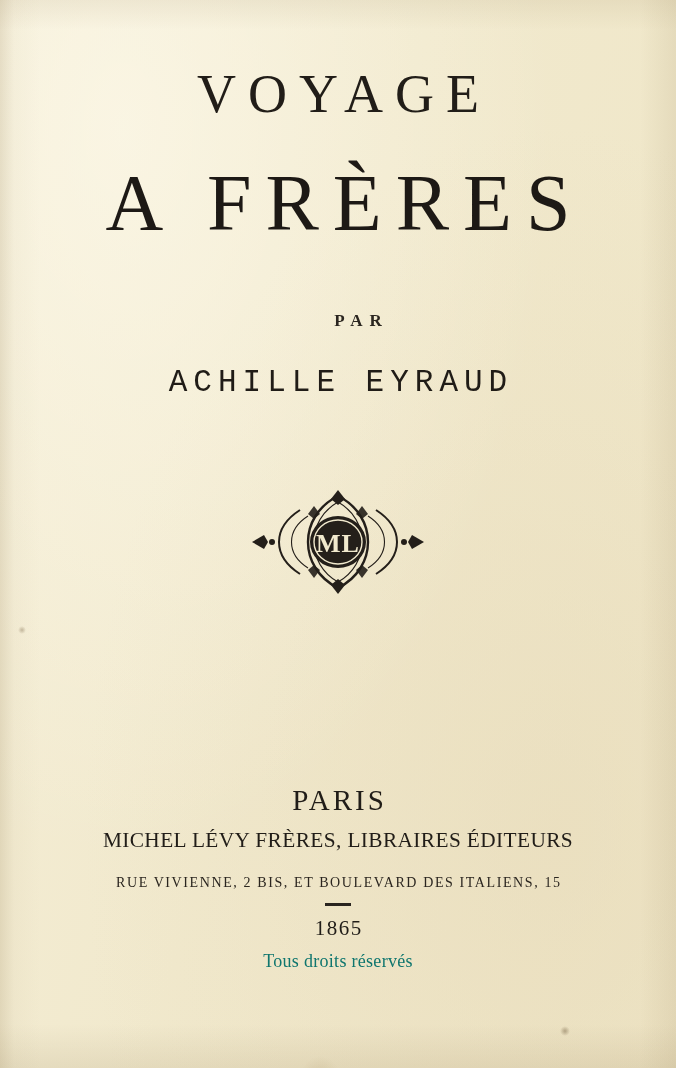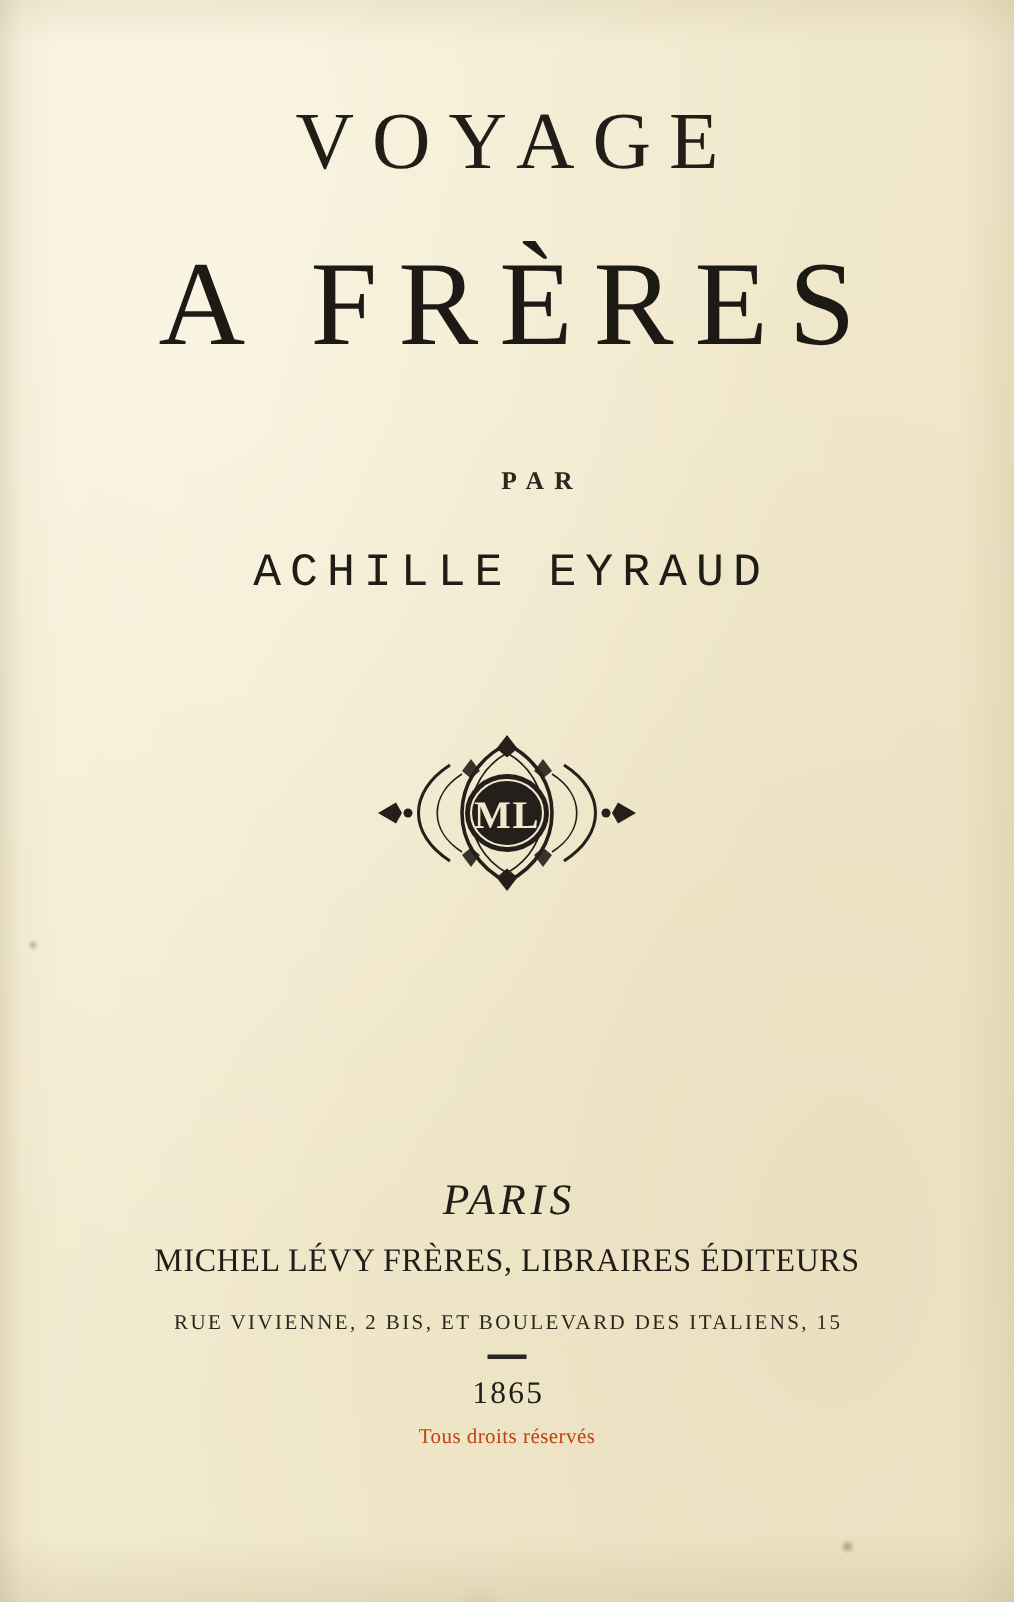--- a/index.html
+++ b/index.html
@@ -102,21 +102,20 @@
     right: 0;
     top: 718px;
   }
 
   .imprint-city {
     font-size: 29px;
     letter-spacing: 3px;
     text-indent: 3px;
     font-weight: 400;
     color: #211d18;
-    font-style: italic;
   }
 
   .imprint-publisher {
     margin-top: 10px;
     font-size: 22px;
     letter-spacing: 0.4px;
     color: #211d18;
     transform: scaleX(0.97);
   }
 
@@ -145,23 +144,23 @@
 
   .imprint-year {
     font-size: 21px;
     letter-spacing: 1.5px;
     text-indent: 1.5px;
     color: #211d18;
   }
 
   .imprint-rights {
     margin-top: 10px;
-    font-size: 14px;
+    font-size: 18px;
     letter-spacing: 0.3px;
-    color: #c2410c;
+    color: #0f766e;
   }
 
   .smudge {
     position: absolute;
     pointer-events: none;
   }
   .smudge-a {
     left: 300px; top: 990px;
     width: 40px; height: 44px;
     background: radial-gradient(ellipse at center, rgba(190,170,130,0.35), rgba(190,170,130,0) 70%);

